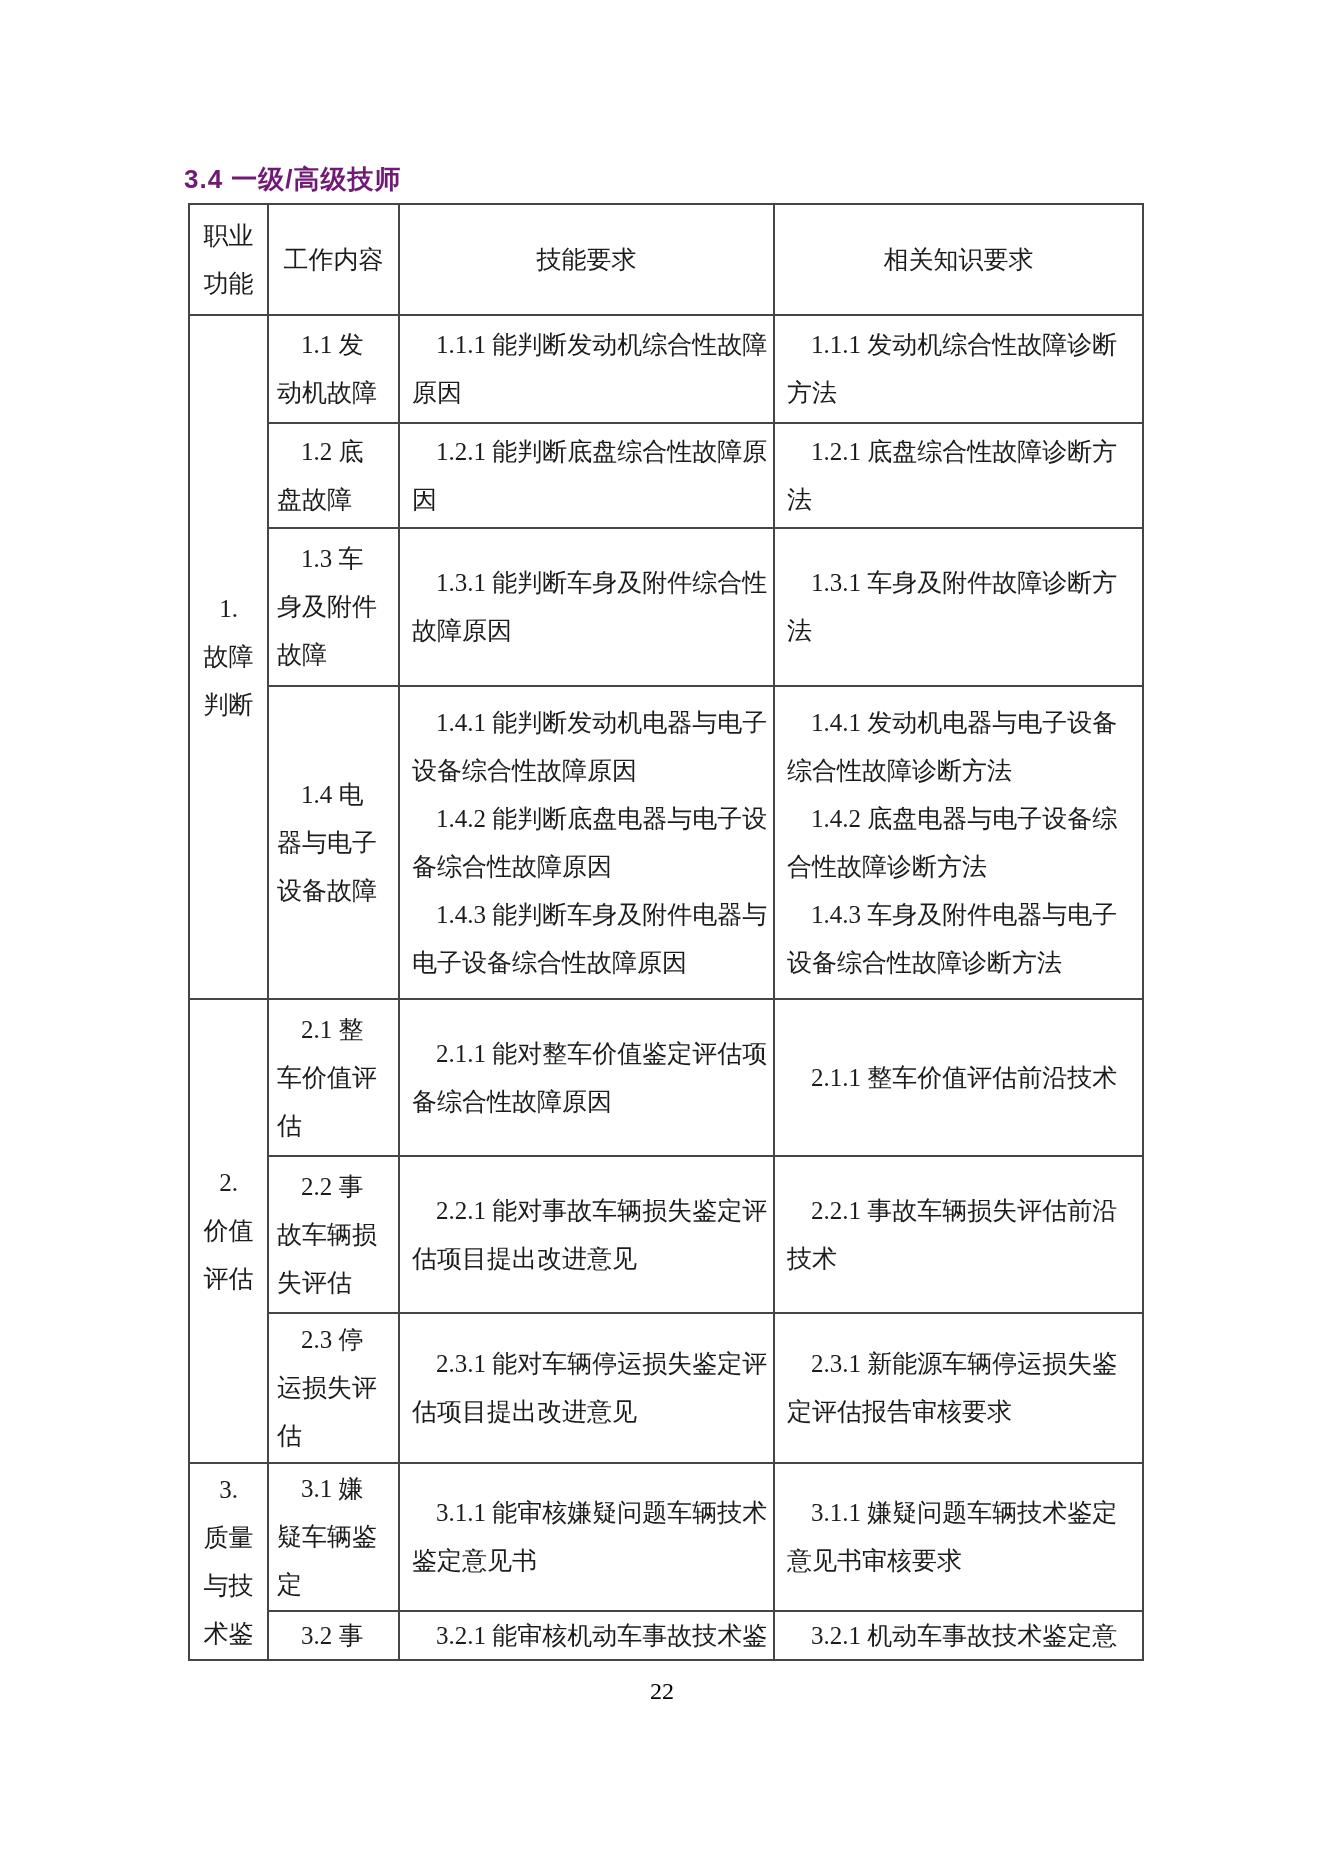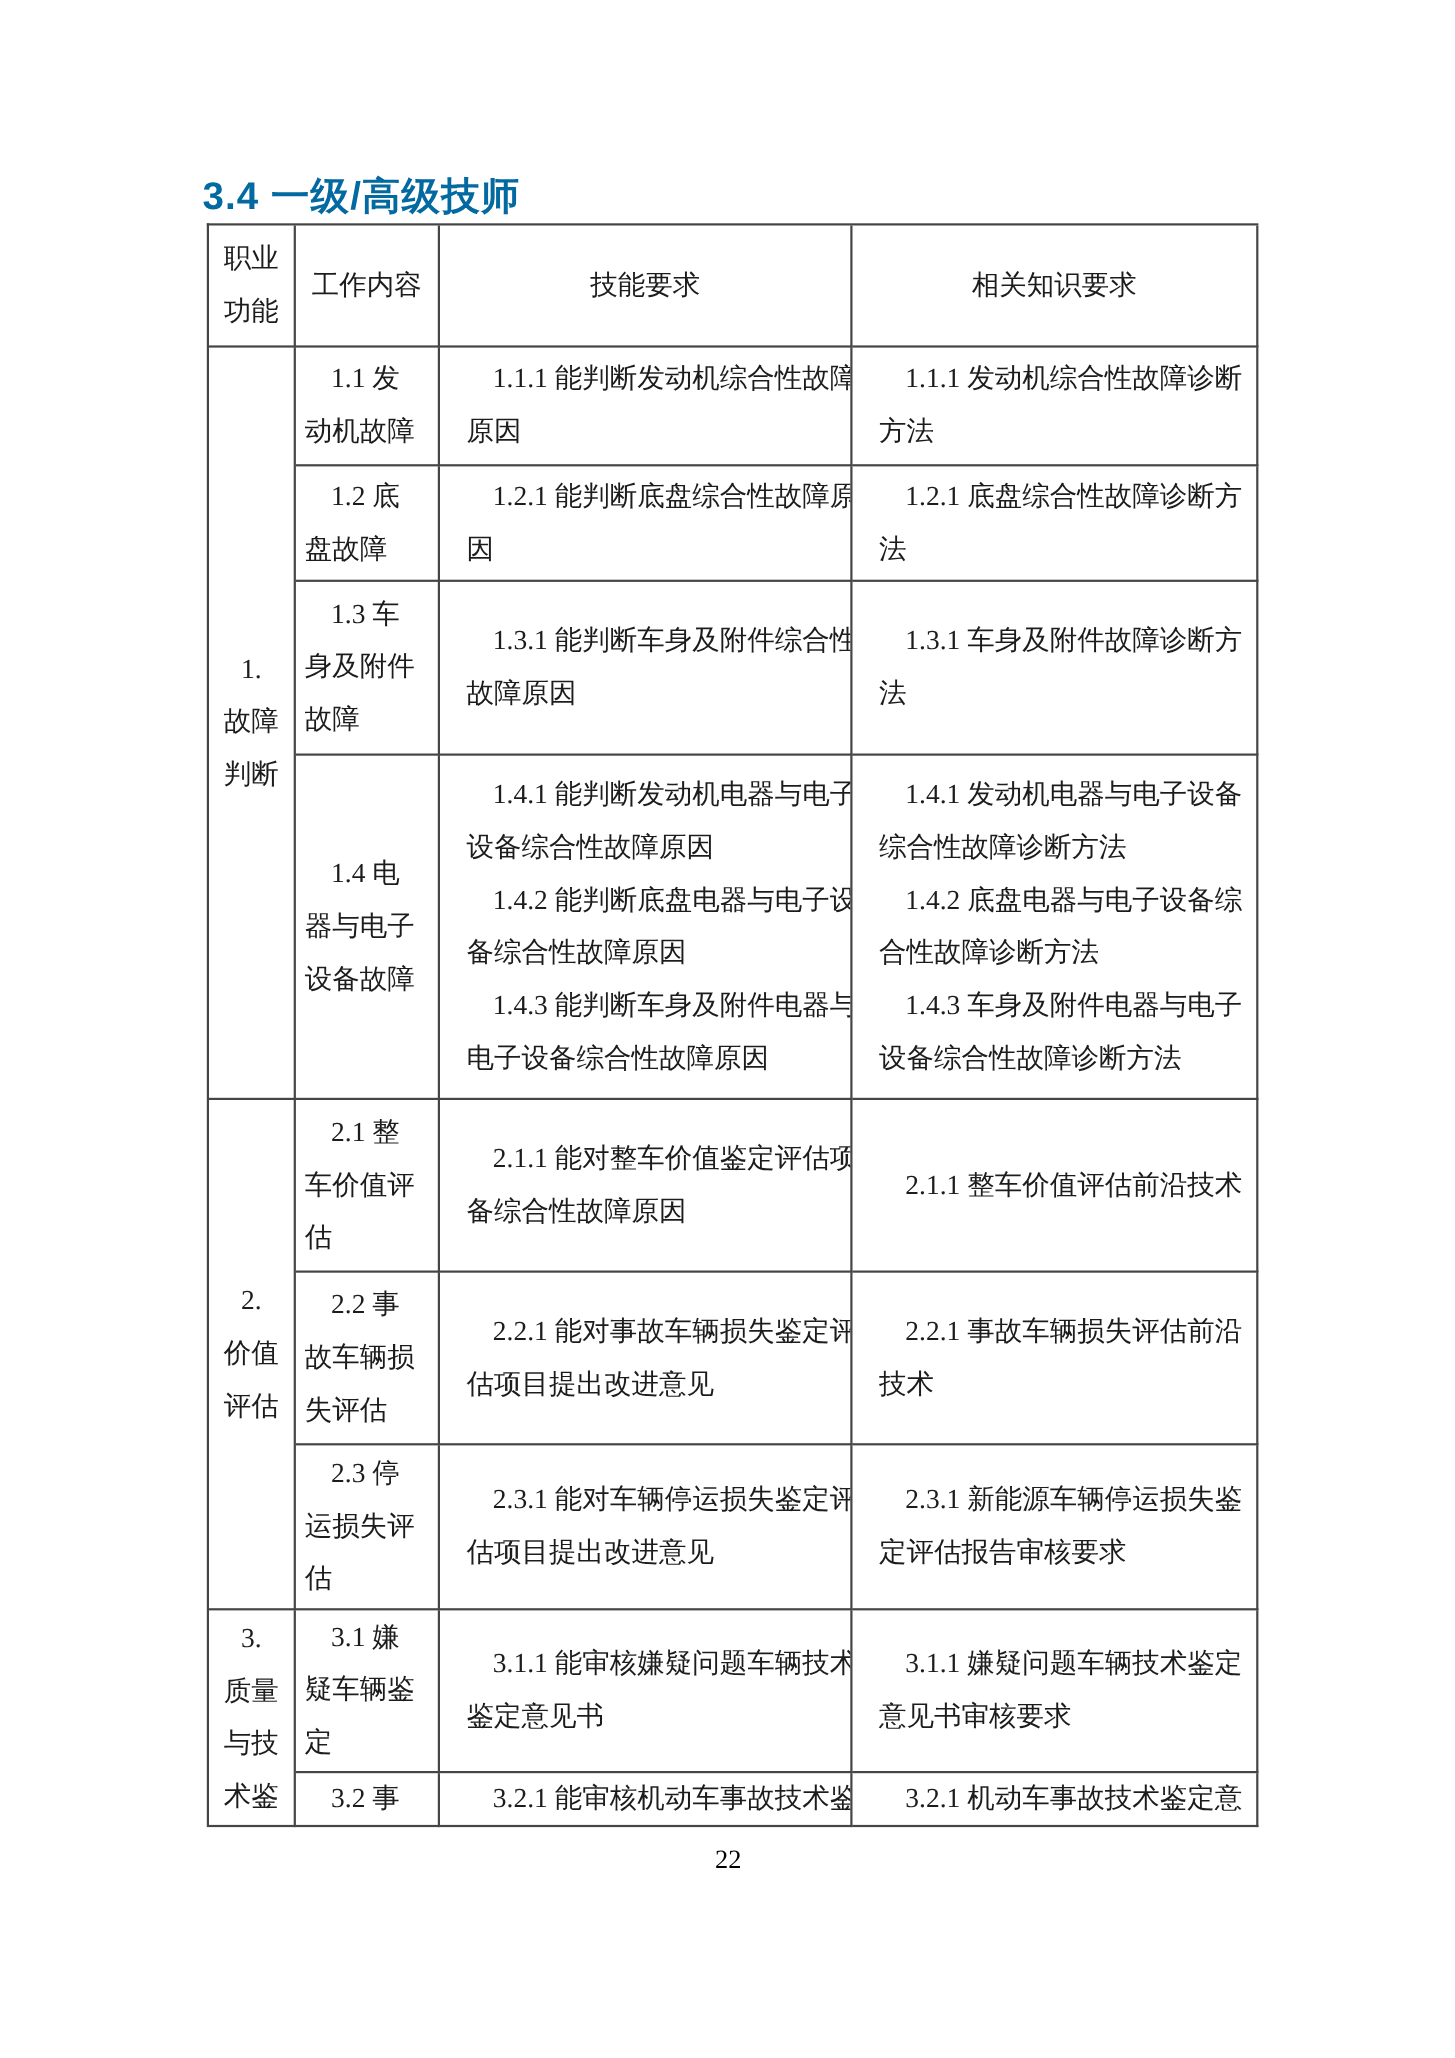--- a/index.html
+++ b/index.html
@@ -4,40 +4,40 @@
 <style>
   html,body{margin:0;padding:0;background:#ffffff;}
   body{
     width:1323px;height:1871px;position:relative;overflow:hidden;
     font-family:"Liberation Serif","DejaVu Serif",serif;
     color:#1c1c1c;
   }
   .title{
     position:absolute;left:184px;top:160px;
     font-family:"Liberation Sans","DejaVu Sans",sans-serif;
-    font-weight:bold;font-size:35px;line-height:38px;color:#0369a1;
+    font-weight:bold;font-size:26px;line-height:38px;color:#701a75;
     letter-spacing:1px;
   }
   .grid{
     position:absolute;left:188px;top:203px;
     display:grid;
     grid-template-columns:79px 131px 375px 369px;
     grid-template-rows:111px 108px 105px 158px 313px 157px 157px 150px 148px 49px;
     border-top:2px solid #454545;
     border-left:2px solid #454545;
     background:#fff;
   }
   .cell{
     box-sizing:border-box;
     border-right:2px solid #454545;
     border-bottom:2px solid #454545;
     display:flex;flex-direction:column;justify-content:center;
     overflow:hidden;
     font-size:25px;line-height:48px;
-    padding:0 24px;
+    padding:0 12px;
   }
   .para{white-space:pre;text-indent:24px;}
   .hd,.grp{align-items:center;text-align:center;padding:0;}
   .hd .para,.grp .para{text-indent:0;}
   .work{padding:12px 8px;}
   .pageno{
     position:absolute;left:1px;right:0;top:1678px;
     text-align:center;font-size:24px;color:#000000;
   }
 </style>

